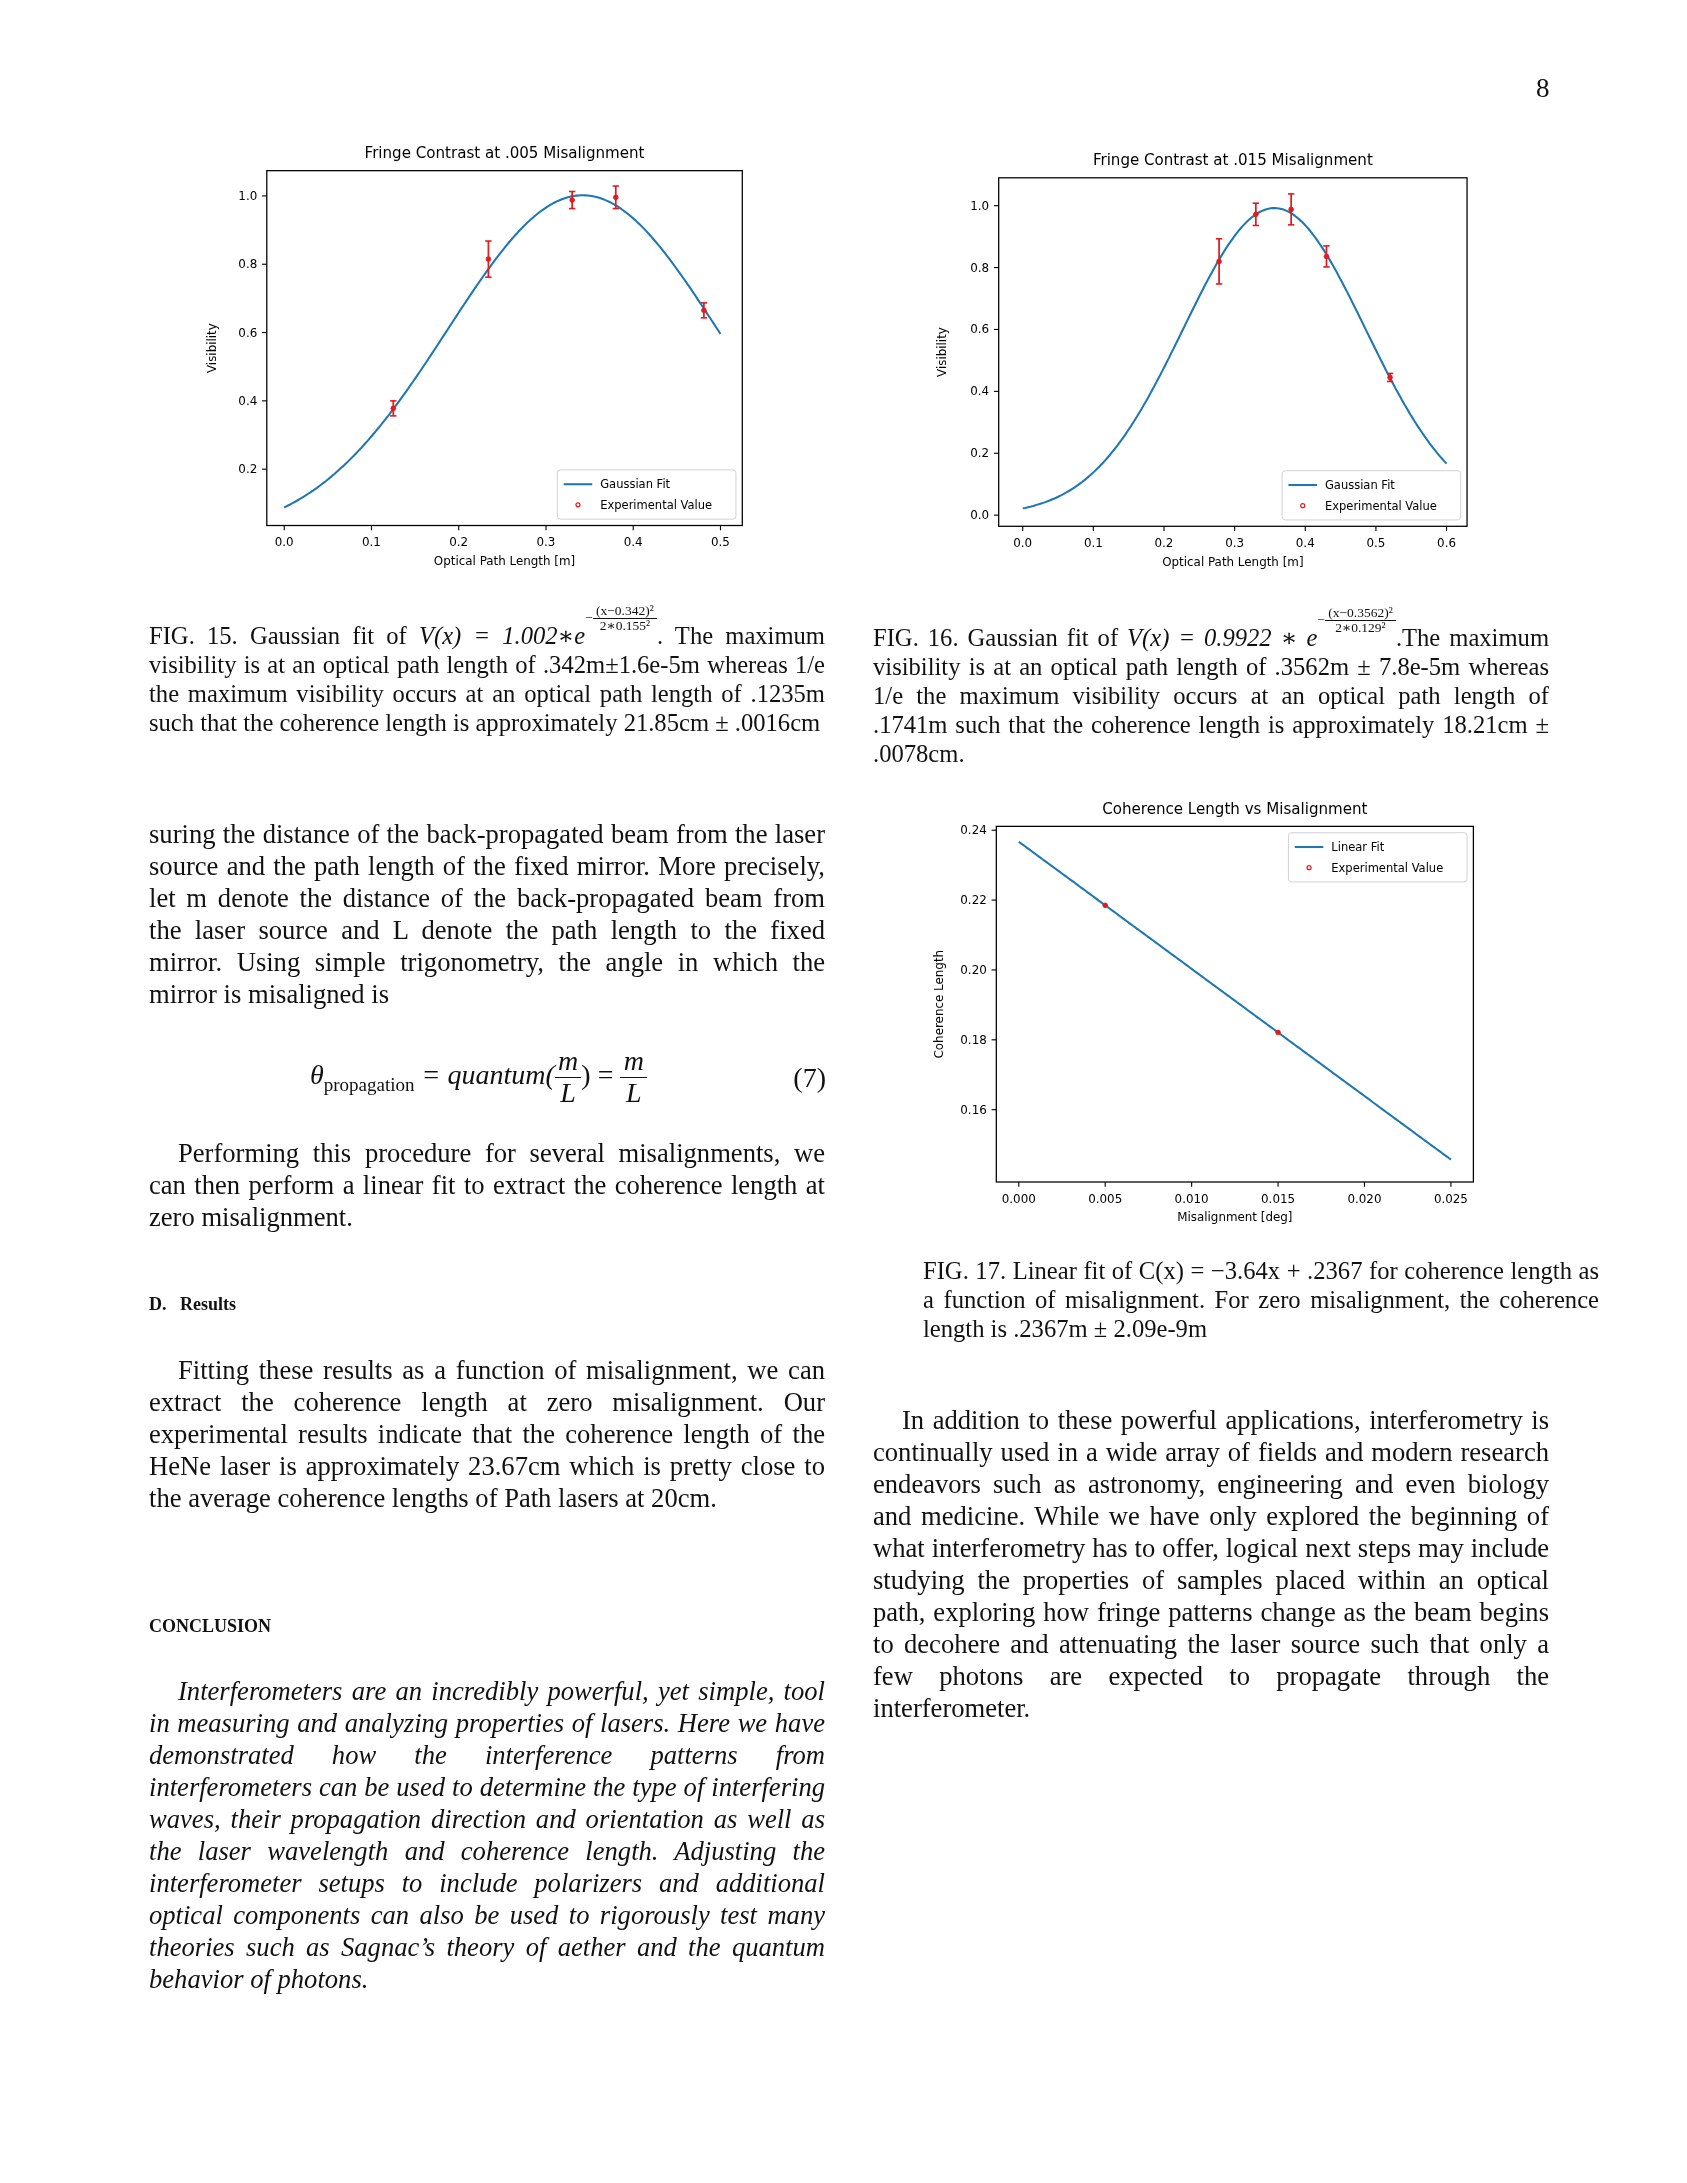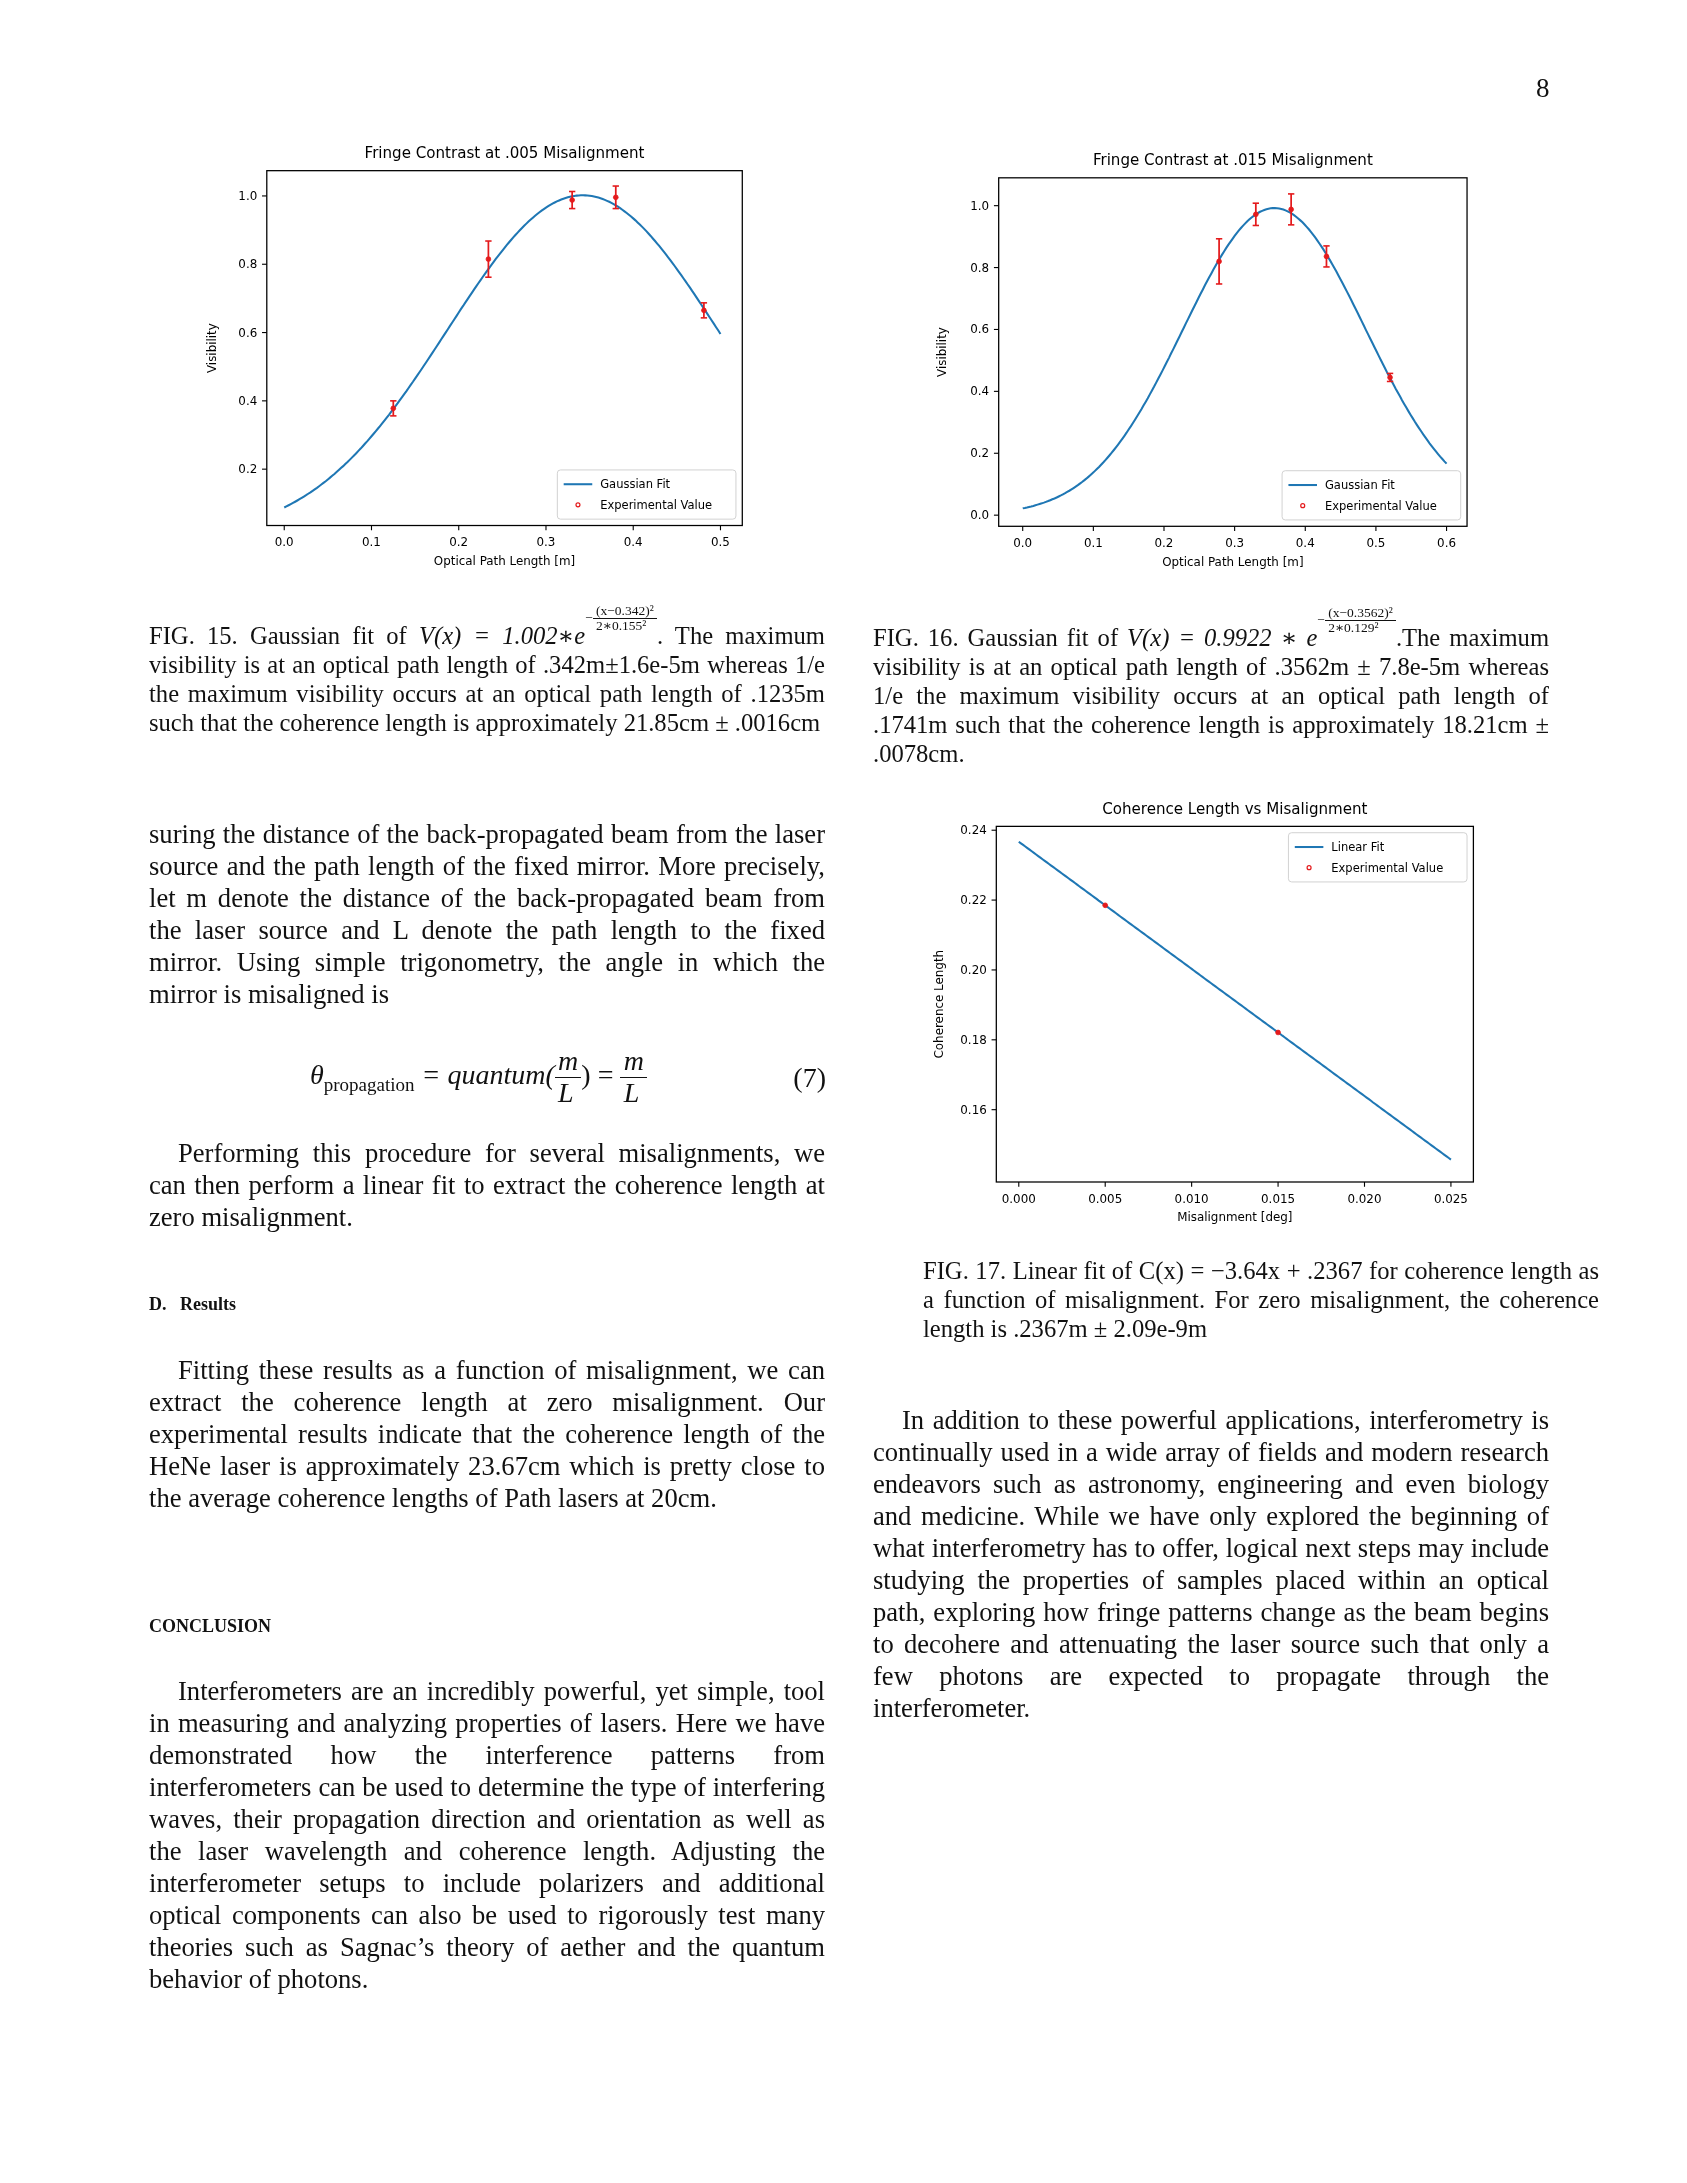--- a/index.html
+++ b/index.html
@@ -7,21 +7,21 @@
          font-family: "Liberation Serif", "DejaVu Serif", serif; color: #111; }
   .page-number { position: absolute; left: 1536px; top: 73px; font-size: 27px; }
   .col { position: absolute; width: 676px; font-size: 26.6px; line-height: 32px; text-align: justify; }
   .col p { margin: 0; }
   .indent { text-indent: 29px; }
   .caption { position: absolute; width: 676px; font-size: 24.6px; line-height: 29px; text-align: justify; }
   .heading { text-align: left; font-size: 18px; font-weight: bold; }
   .chart { position: absolute; }
   .chart svg { overflow: visible; }
   .eq { position: absolute; font-size: 28px; }
-  .frac { display: inline-block; vertical-align: middle; text-align: left; line-height: 1.1; }
+  .frac { display: inline-block; vertical-align: middle; text-align: center; line-height: 1.1; }
   .frac .num { display: block; border-bottom: 1.6px solid #111; padding: 0 3.2px; }
   .frac .den { display: block; padding: 0 3.2px; }
   .exp { font-size: 13.5px; display: inline-block; vertical-align: 22px; }
   .exp .frac .num { border-bottom: 0.8px solid #111; }
   em { font-style: italic; }
 </style>
 </head>
 <body>
 
 <div class="page-number">8</div>
@@ -207,20 +207,20 @@
 </div>
 
 <div class="col heading" style="left:149px;top:1288px;white-space:pre;">D.   Results</div>
 
 <div class="col" style="left:149px;top:1354px;">
   <p class="indent">Fitting these results as a function of misalignment, we can extract the coherence length at zero misalignment. Our experimental results indicate that the coherence length of the HeNe laser is approximately 23.67cm which is pretty close to the average coherence lengths of Path lasers at 20cm.</p>
 </div>
 
 <div class="col heading" style="left:149px;top:1610px;">CONCLUSION</div>
 
-<div class="col" style="left:149px;top:1675px;">
+<div class="col" style="left:149px;top:1675px;font-style:italic;">
   <p class="indent">Interferometers are an incredibly powerful, yet simple, tool in measuring and analyzing properties of lasers. Here we have demonstrated how the interference patterns from interferometers can be used to determine the type of interfering waves, their propagation direction and orientation as well as the laser wavelength and coherence length. Adjusting the interferometer setups to include polarizers and additional optical components can also be used to rigorously test many theories such as Sagnac’s theory of aether and the quantum behavior of photons.</p>
 </div>
 
 <div class="col" style="left:873px;top:1404px;">
   <p class="indent">In addition to these powerful applications, interferometry is continually used in a wide array of fields and modern research endeavors such as astronomy, engineering and even biology and medicine. While we have only explored the beginning of what interferometry has to offer, logical next steps may include studying the properties of samples placed within an optical path, exploring how fringe patterns change as the beam begins to decohere and attenuating the laser source such that only a few photons are expected to propagate through the interferometer.</p>
 </div>
 
 
 </body></html>

